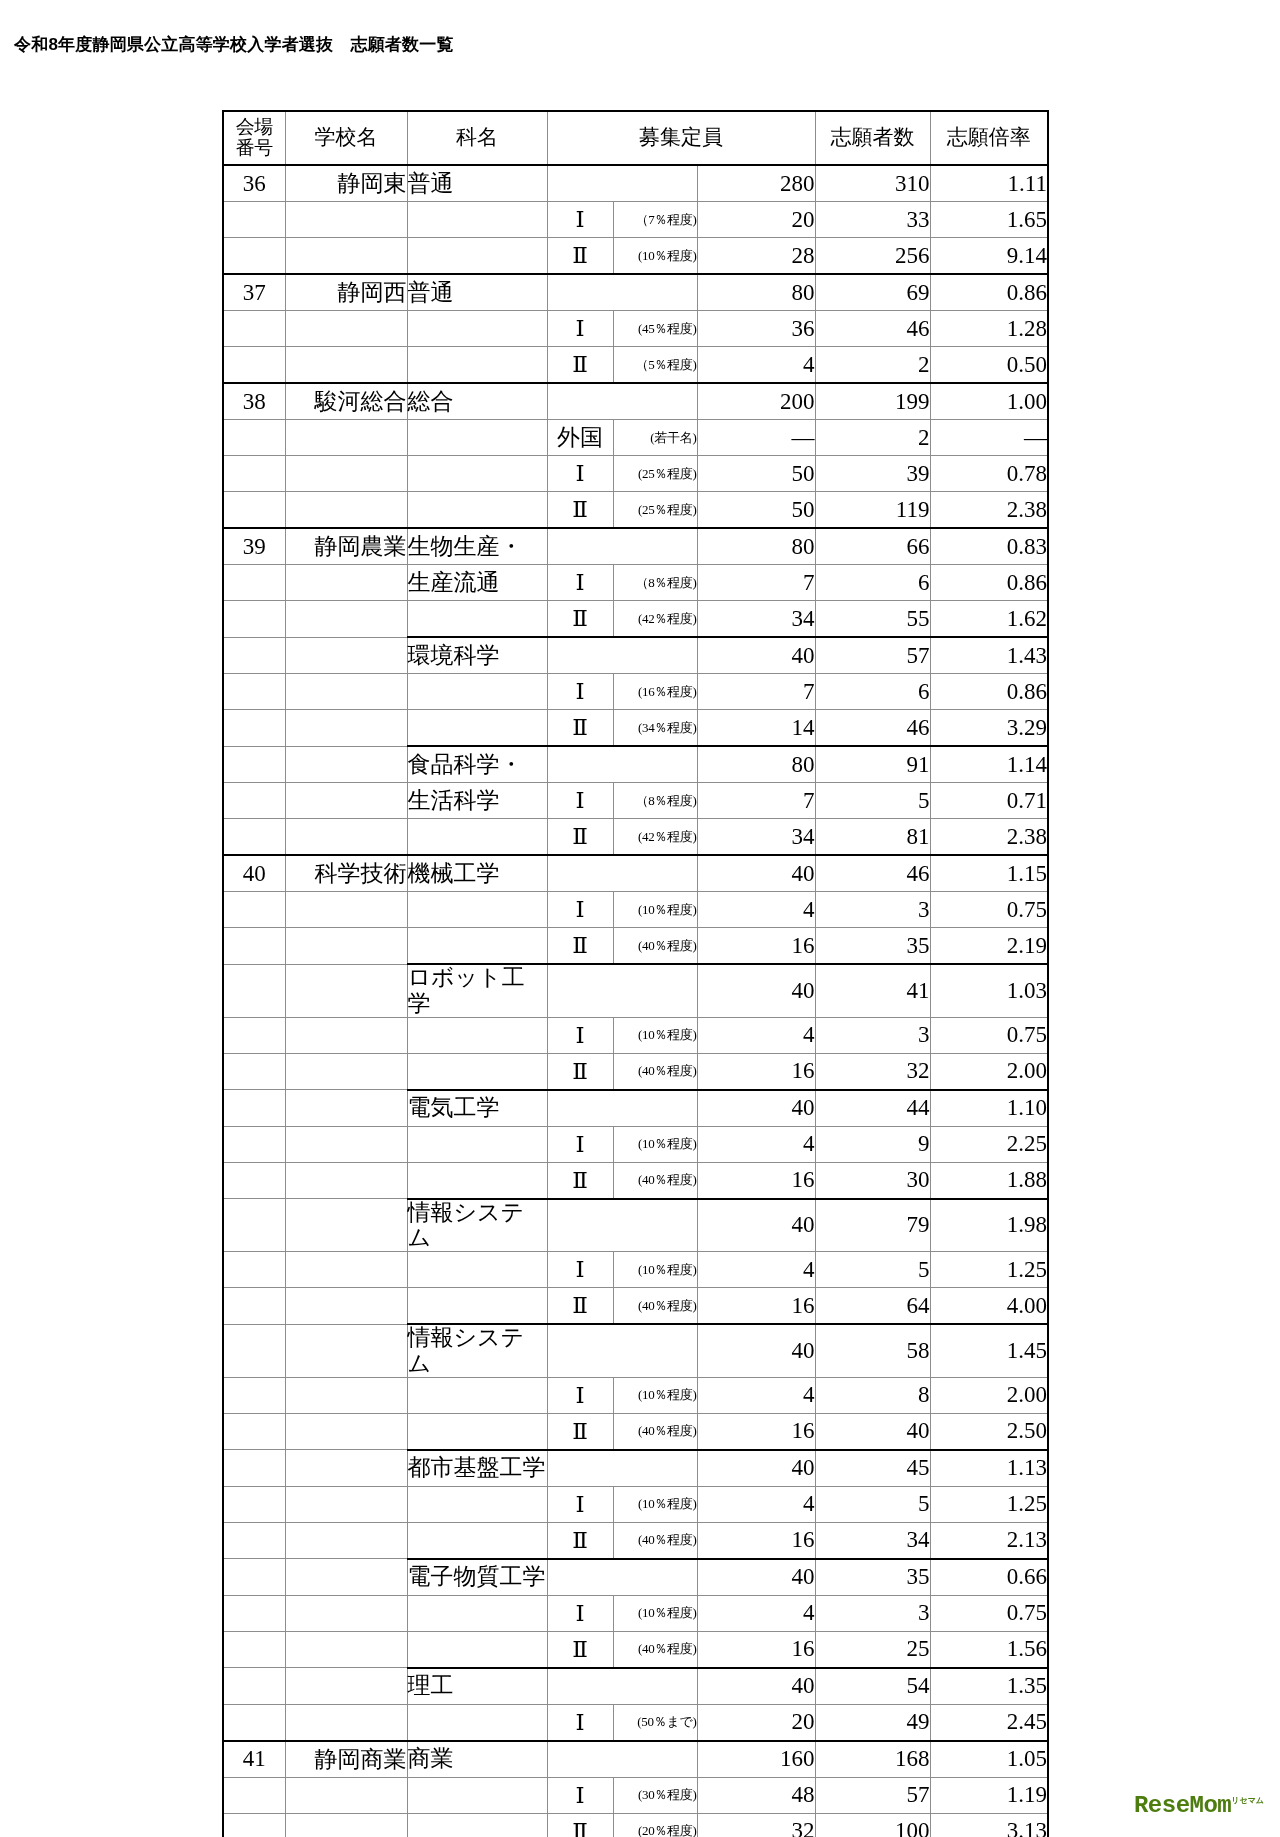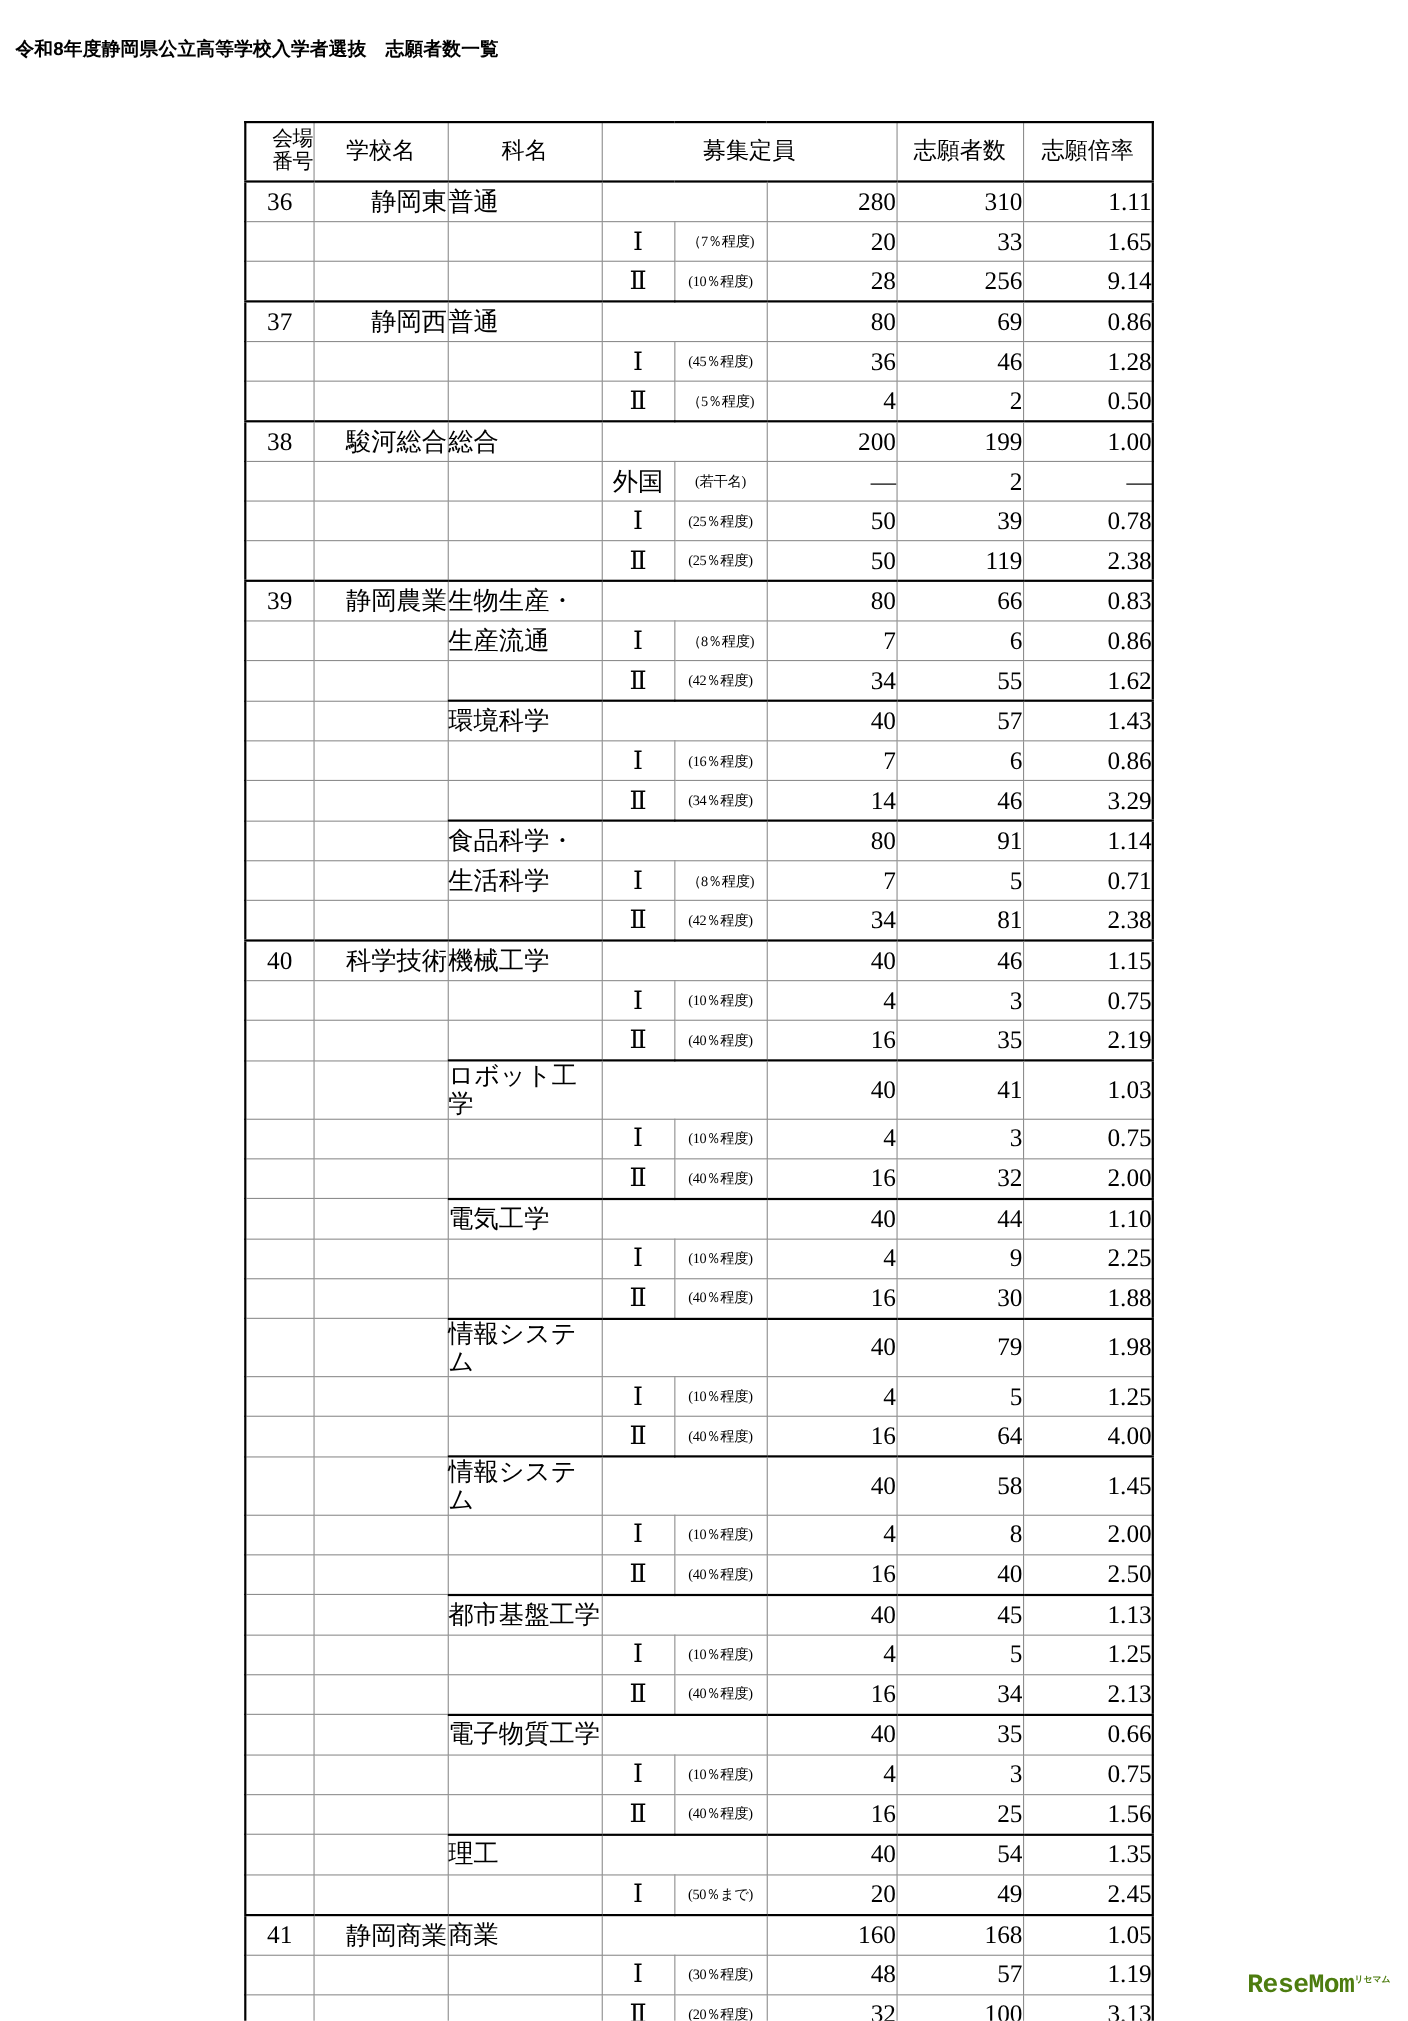--- a/index.html
+++ b/index.html
@@ -68,21 +68,21 @@
   thead th.venue-head {
     font-size: 19px;
     line-height: 1.1;
     letter-spacing: -0.5px;
   }
 
   
   table.apptable { border: 2px solid #000; }
 
   
-  td.venue, th.venue-head { border-left: 2px solid #000; border-right: 2px solid #000; text-align: right; }
+  td.venue, th.venue-head { border-left: 2px solid #000; border-right: 2px solid #000; }
   td.school, th.school-head { border-right: 2px solid #000; }
   td.dept, th.dept-head { border-right: 2px solid #000; }
   td.quota, th.quota-head { border-right: 2px solid #000; }
   td.appl, th.appl-head { border-right: 2px solid #000; }
   td.ratio, th.ratio-head { border-right: 2px solid #000; }
   th.venue-head { border-top: 2px solid #000; }
   thead th { border-top: 2px solid #000; border-bottom: 2px solid #000; }
 
   
   tbody td { height: 35px; font-size: 23px; }
@@ -100,21 +100,21 @@
     text-align: left;
     padding-left: 6px;
     font-size: 23px;
     line-height: 1.12;
   }
   td.sublbl {
     text-align: center;
     font-size: 23px;
   }
   td.subpct {
-    text-align: center;
+    text-align: right;
     font-size: 13px;
     letter-spacing: -0.3px;
     white-space: nowrap;
   }
   td.quota, td.appl, td.ratio {
     text-align: right;
     padding-right: 9px;
     font-size: 23px;
   }
   td.blankspan { border-right: 1px solid #8d8d8d; }

